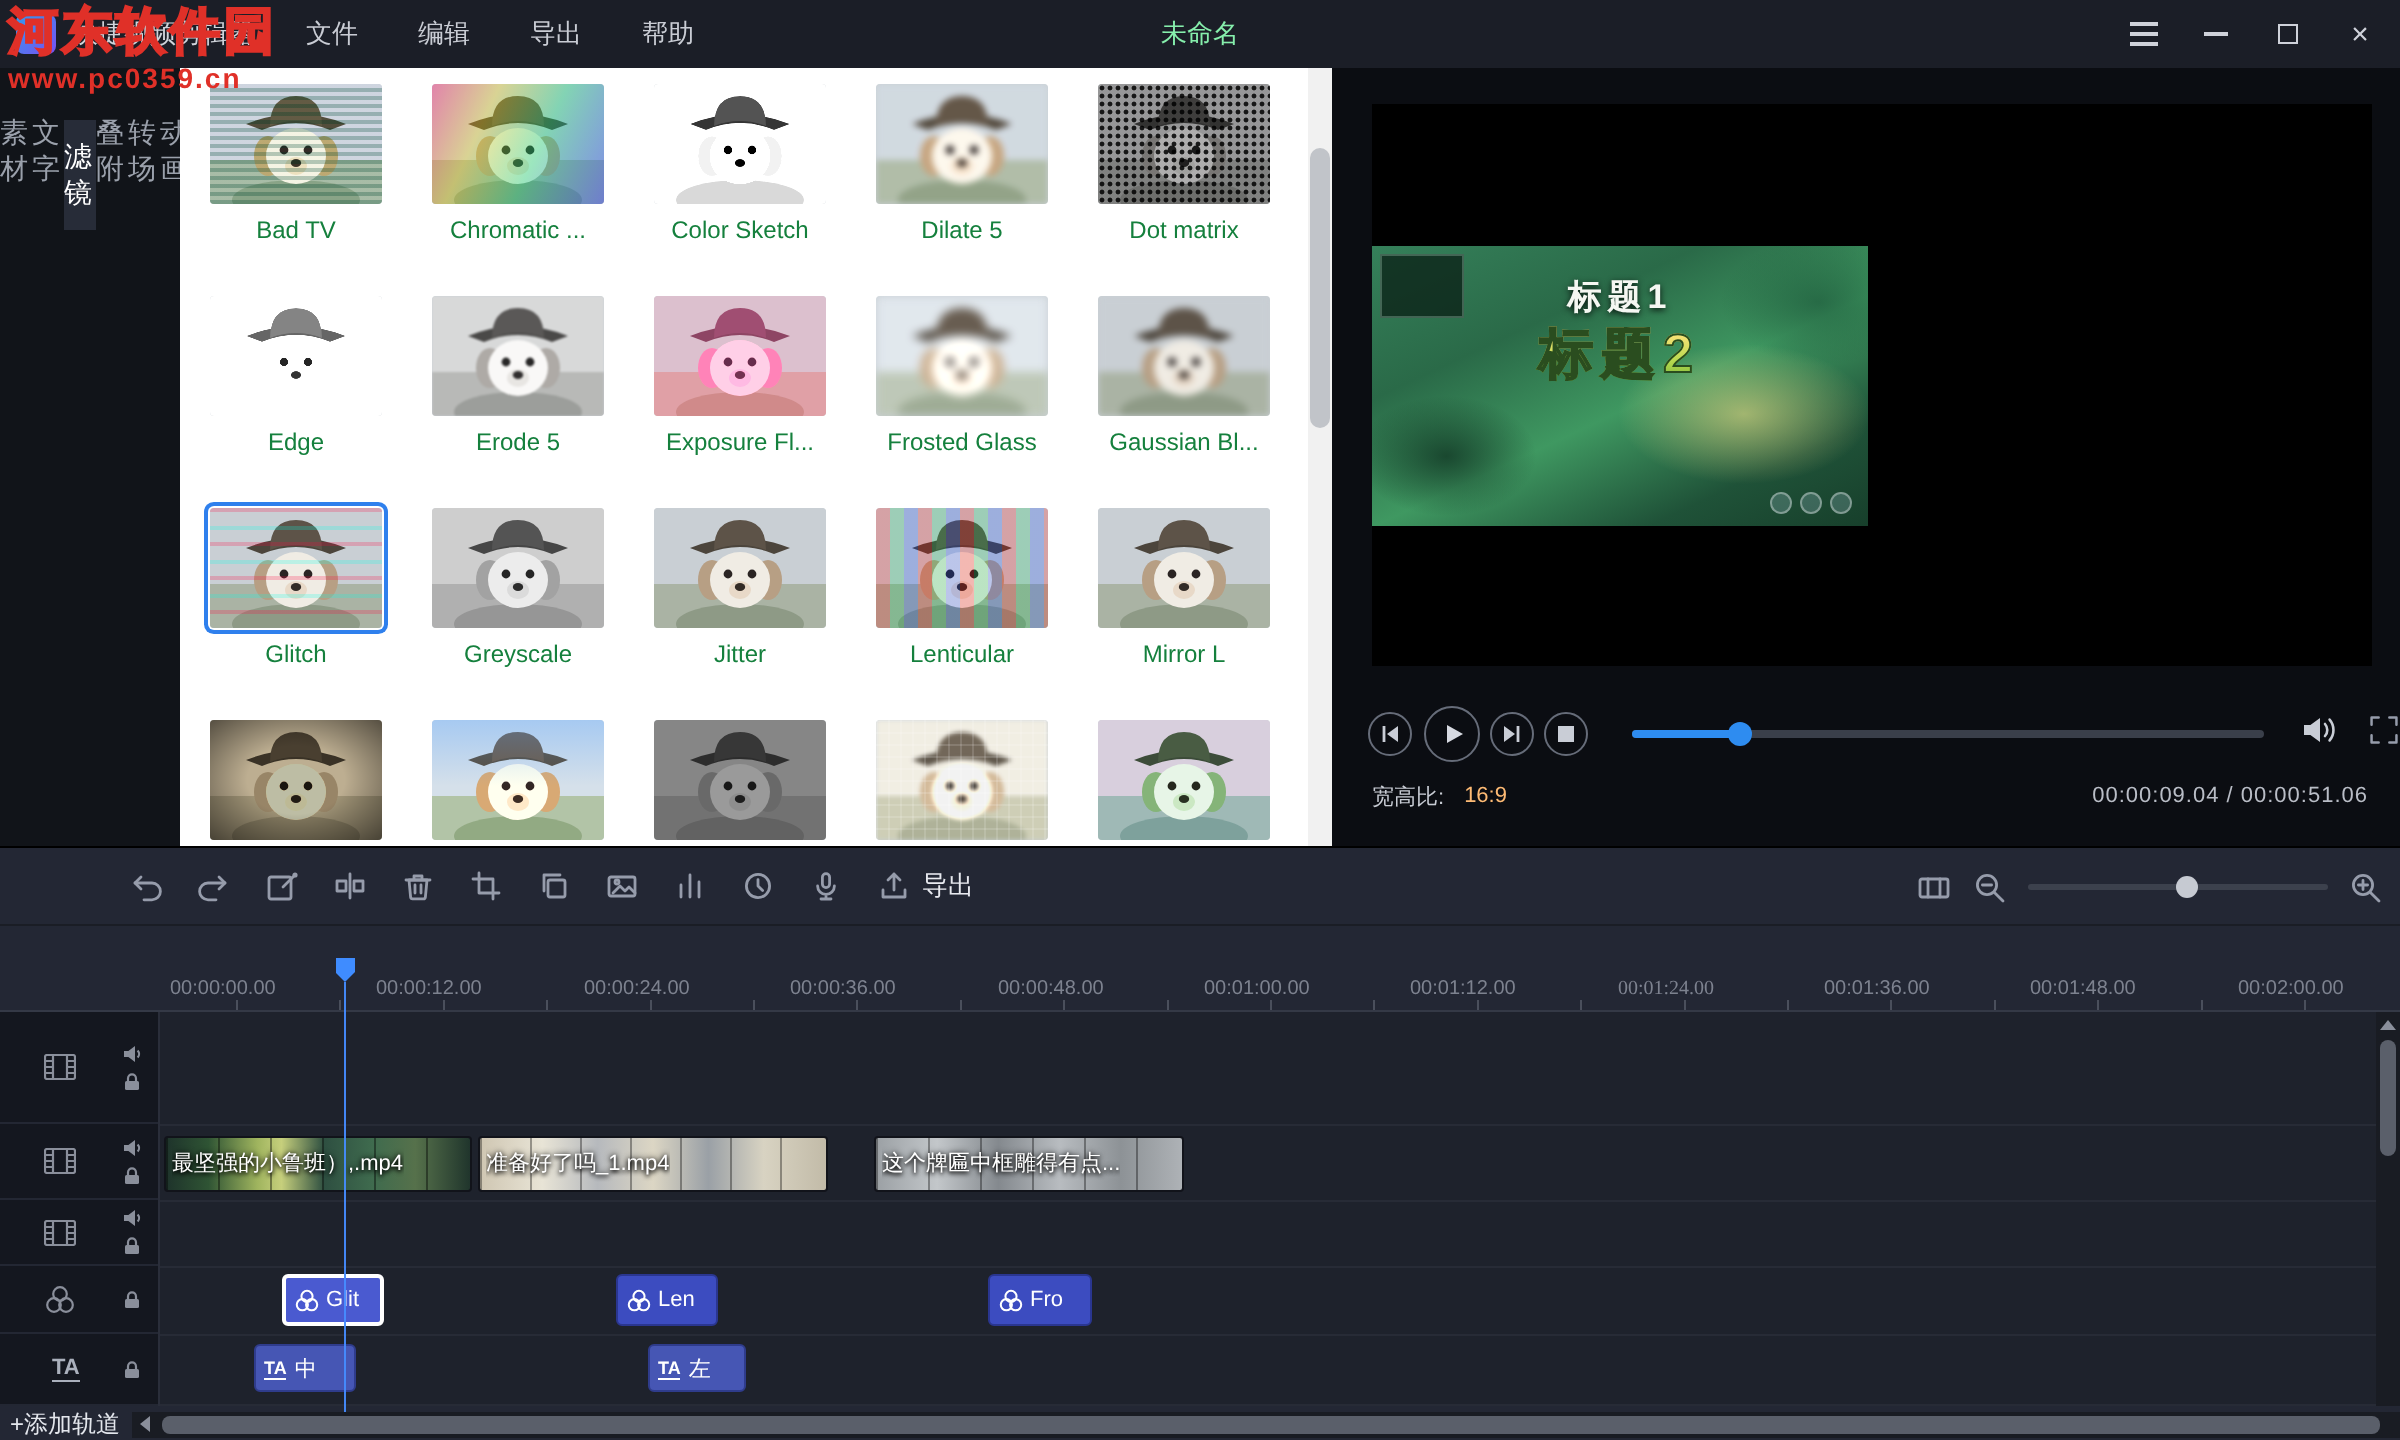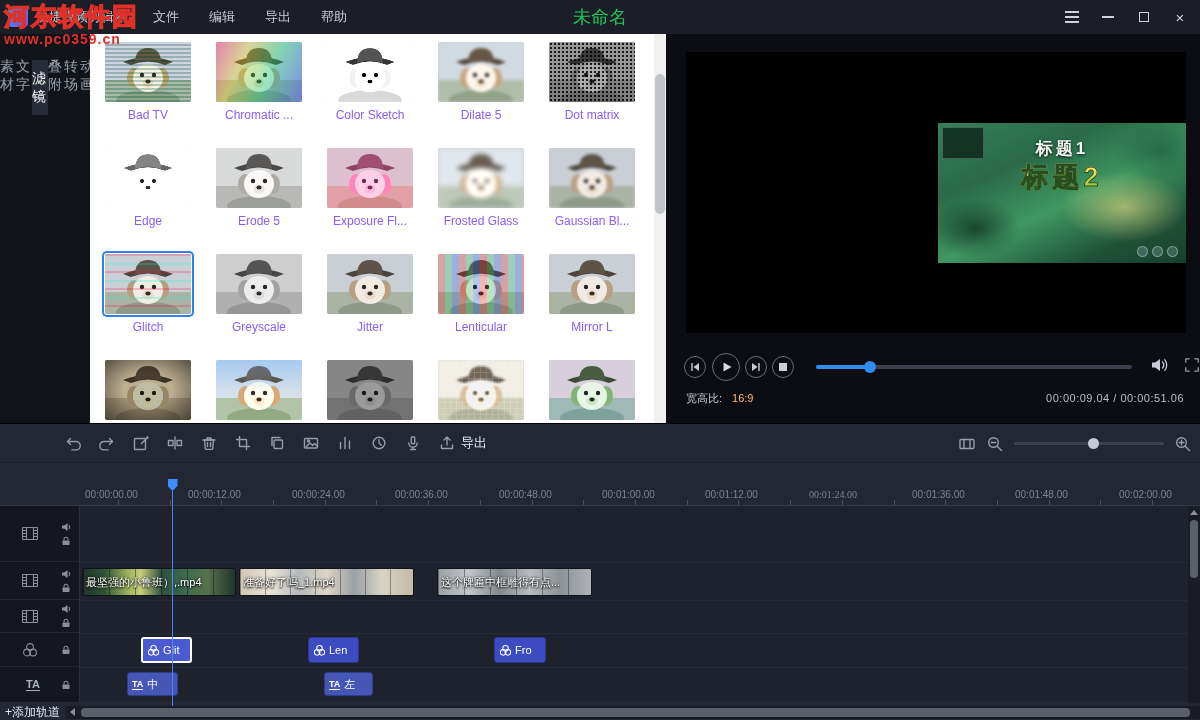--- a/index.html
+++ b/index.html
@@ -8,21 +8,21 @@
   .app{position:relative;width:1200px;height:720px;background:#14161e;}
 
   
   .titlebar{position:absolute;left:0;top:0;width:1200px;height:34px;background:#1b1e27;
     display:flex;align-items:center;color:#c9ccd4;z-index:5;}
   .app-logo{width:20px;height:20px;margin-left:8px;border-radius:4px;
     background:linear-gradient(135deg,#2e9cf0,#7b4ff0);flex:none;}
   .app-name{margin-left:8px;font-size:13px;color:#d0d3da;}
   .menubar{display:flex;margin-left:26px;gap:30px;font-size:13px;}
   .menu-item{cursor:default;color:#c9ccd4;}
-  .doc-title{position:absolute;left:50%;transform:translateX(-50%);font-size:18px;color:#22c55e;}
+  .doc-title{position:absolute;left:50%;transform:translateX(-50%);font-size:13px;color:#86efac;}
   .win-controls{position:absolute;right:12px;top:0;height:34px;display:flex;align-items:center;gap:20px;}
   .win-btn{width:16px;height:16px;display:flex;align-items:center;justify-content:center;color:#cfd2da;}
   .bars{width:14px;height:2px;background:#cfd2da;box-shadow:0 5px 0 #cfd2da,0 -5px 0 #cfd2da;}
   .minus{width:12px;height:2px;background:#cfd2da;}
   .boxy{width:10px;height:10px;border:1.5px solid #cfd2da;}
   .xchar{font-size:15px;line-height:1;color:#cfd2da;}
 
   
   .watermark{position:absolute;left:4px;top:1px;z-index:99;pointer-events:none;color:#e03028;}
   .wm-site{font-size:25px;font-weight:bold;letter-spacing:2px;color:rgba(255,90,80,.22);
@@ -38,21 +38,21 @@
   .side-item.active{background:#272c38;color:#ffffff;margin-top:12px;}
 
   
   .filter-panel{position:relative;width:576px;height:389px;background:#ffffff;flex:none;overflow:hidden;}
   .filter-grid{display:grid;grid-template-columns:repeat(5,86px);column-gap:25px;row-gap:26px;
     padding:8px 0 0 15px;height:389px;overflow:hidden;}
   .filter-item{width:86px;}
   .thumb{width:86px;height:60px;position:relative;overflow:hidden;background:#c9cfd4;border-radius:2px;}
   .thumb svg{position:absolute;inset:0;width:100%;height:100%;}
   .fx-overlay{position:absolute;inset:0;pointer-events:none;}
-  .filter-label{margin-top:6px;text-align:center;font-size:12px;color:#8b5cf6;
+  .filter-label{margin-top:6px;text-align:center;font-size:12px;color:#15803d;
     white-space:nowrap;overflow:hidden;}
   .filter-item.selected .thumb{box-shadow:0 0 0 1px #fff,0 0 0 3px #2f80ed;}
 
   .v-badtv svg{filter:saturate(1.6) hue-rotate(15deg) contrast(1.05);}
   .v-badtv .fx-overlay{background:repeating-linear-gradient(0deg,rgba(10,80,60,.28) 0 2px,rgba(255,255,255,.05) 2px 4px);}
   .v-chromatic .fx-overlay{background:linear-gradient(115deg,rgba(255,40,120,.45),rgba(255,220,0,.30) 30%,rgba(0,220,120,.35) 60%,rgba(40,60,255,.45));}
   .v-sketch svg{filter:grayscale(1) brightness(1.2) contrast(1.7);}
   .v-dilate svg{filter:blur(1.6px) saturate(1.3) brightness(1.05);}
   .v-dotmatrix svg{filter:grayscale(.9) brightness(.9) contrast(1.1);}
   .v-dotmatrix .fx-overlay{background-image:radial-gradient(rgba(0,0,0,.85) 1px,transparent 1.4px);
@@ -77,21 +77,21 @@
   .v-pixel .fx-overlay{background-image:linear-gradient(rgba(255,255,255,.14) 1px,transparent 1px),
     linear-gradient(90deg,rgba(255,255,255,.14) 1px,transparent 1px);background-size:6px 6px;}
   .v-green svg{filter:hue-rotate(70deg) saturate(1.5) brightness(1.02);}
 
   .panel-scrollbar{position:absolute;right:0;top:0;width:12px;height:389px;background:#f1f1f1;}
   .panel-scroll-thumb{position:absolute;left:1px;top:40px;width:10px;height:140px;background:#c1c4c9;border-radius:5px;}
 
   
   .preview{position:relative;flex:1;height:389px;background:#0b0d12;}
   .screen{position:absolute;left:20px;top:18px;width:500px;height:281px;background:#000;
-    display:flex;align-items:center;justify-content:flex-end;}
+    display:flex;align-items:center;justify-content:flex-start;}
   .video{position:relative;width:248px;height:140px;overflow:hidden;background:
     radial-gradient(90px 50px at 75% 60%,rgba(255,232,140,.55),transparent 70%),
     radial-gradient(60px 40px at 15% 75%,rgba(20,60,40,.85),transparent 75%),
     radial-gradient(70px 45px at 90% 20%,rgba(30,90,60,.7),transparent 70%),
     linear-gradient(155deg,#35805a 0%,#2a6a48 30%,#3f9861 55%,#1f5238 80%,#173f2b 100%);}
   .minimap{position:absolute;left:4px;top:4px;width:42px;height:32px;background:rgba(10,30,20,.75);
     border:1px solid rgba(180,220,200,.3);}
   .hud{position:absolute;right:8px;bottom:6px;display:flex;gap:4px;}
   .hud i{width:11px;height:11px;border-radius:50%;background:rgba(200,230,255,.2);
     border:1px solid rgba(255,255,255,.35);}

